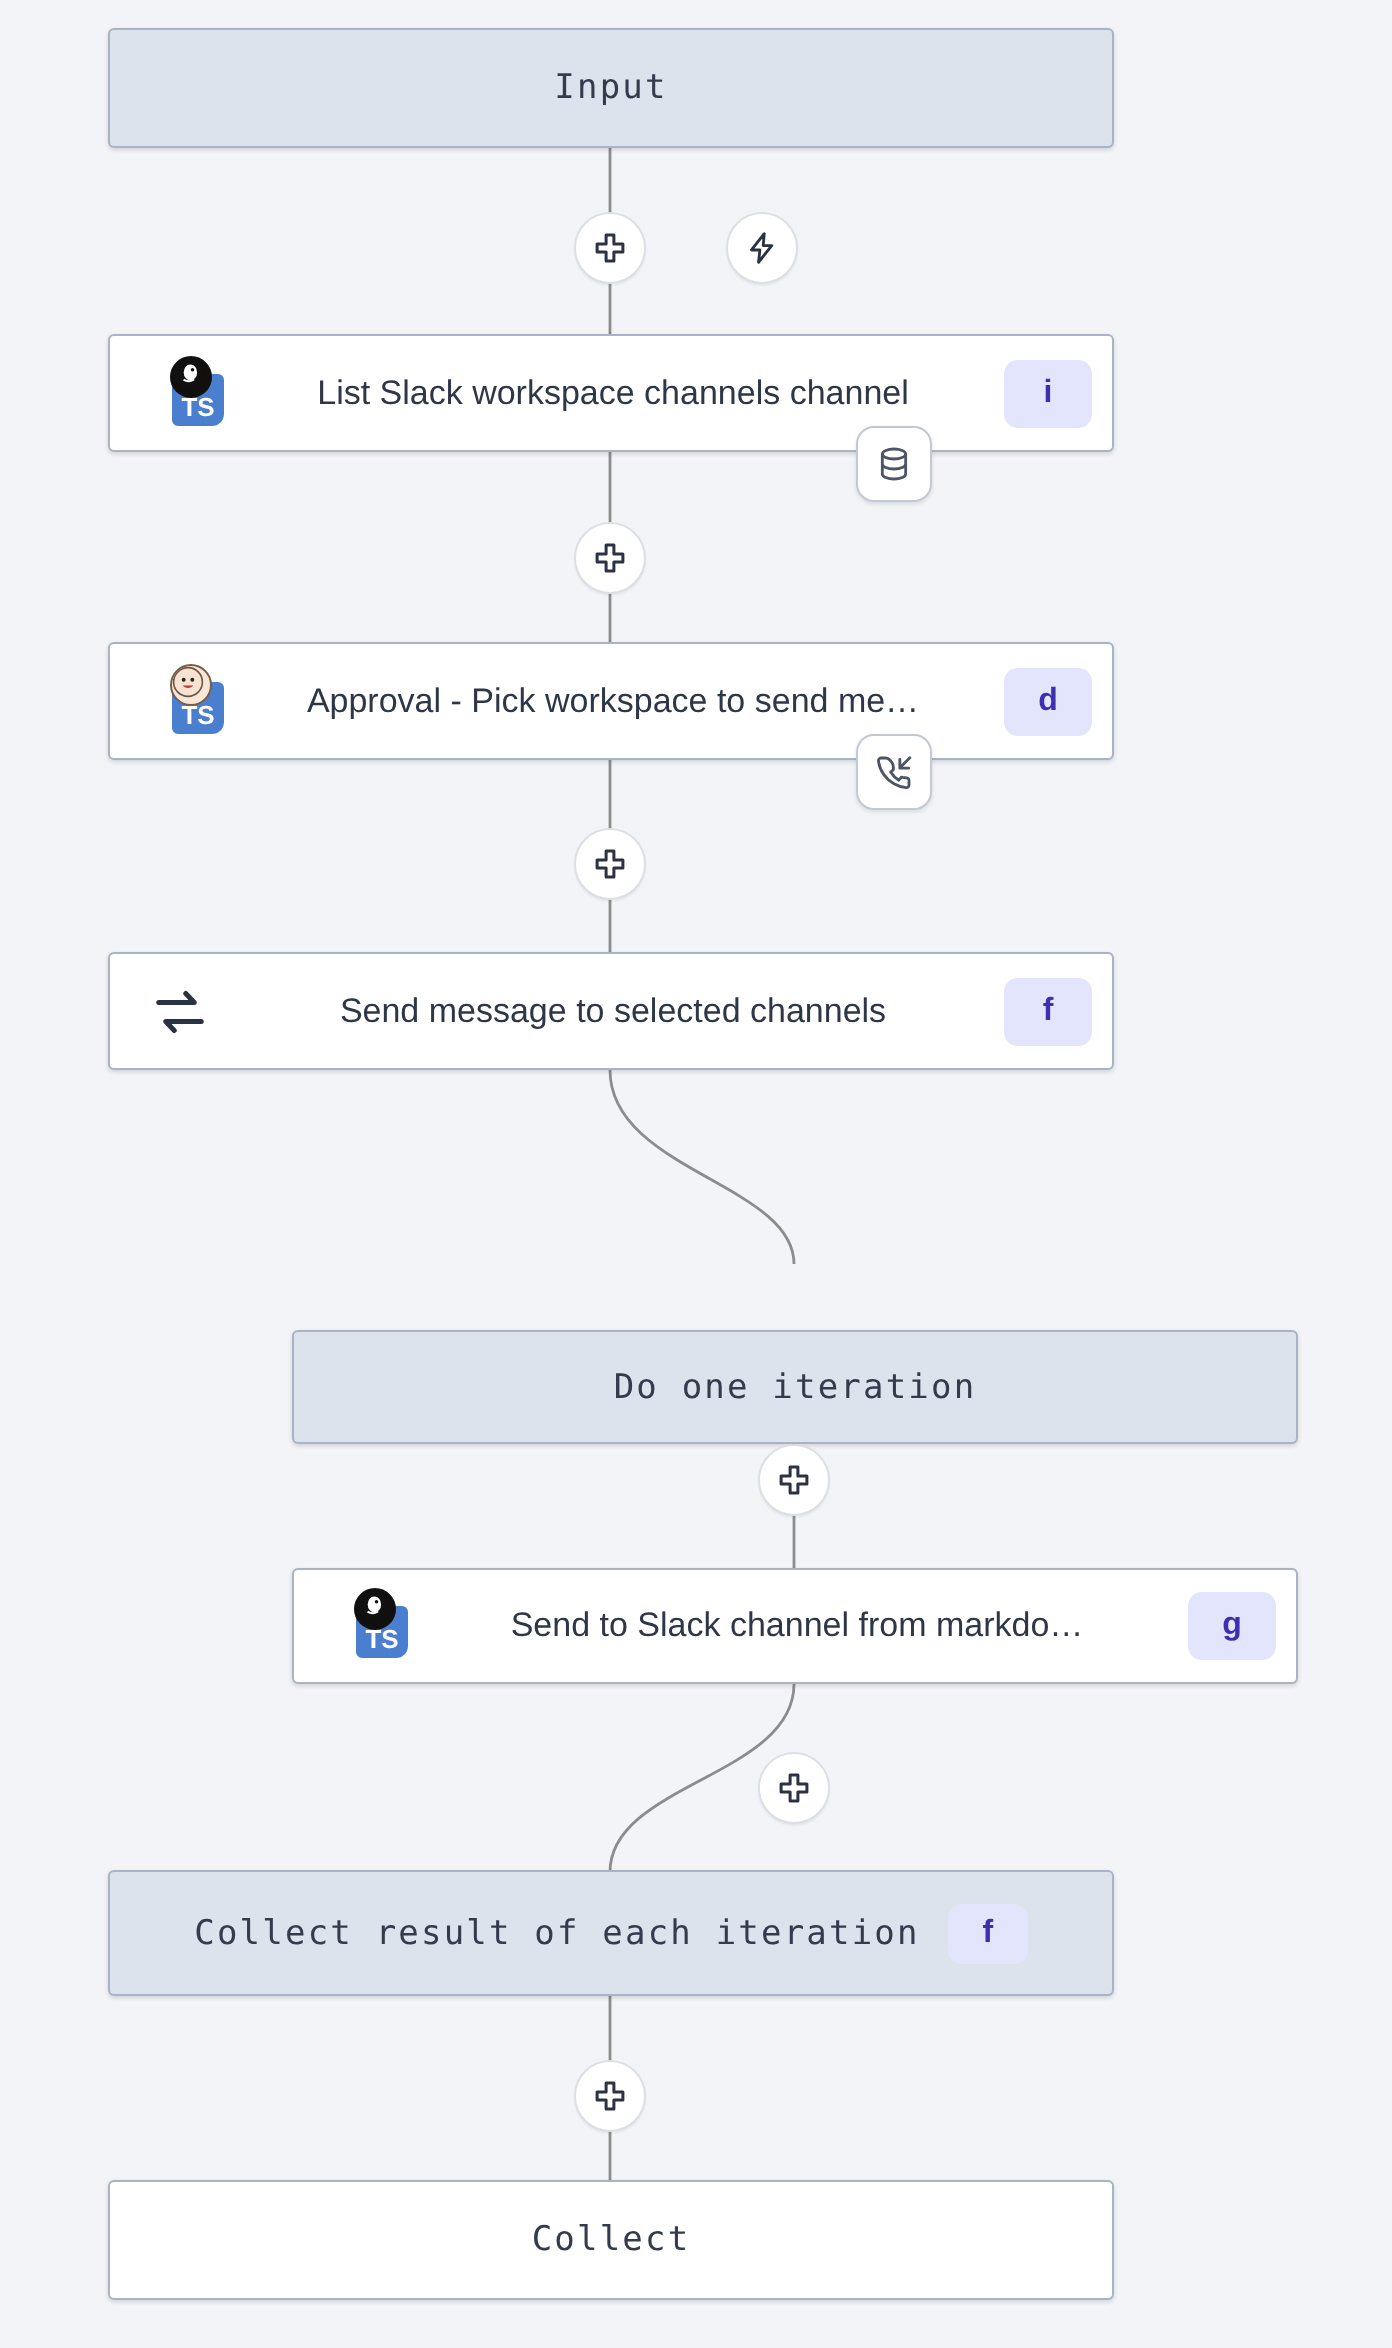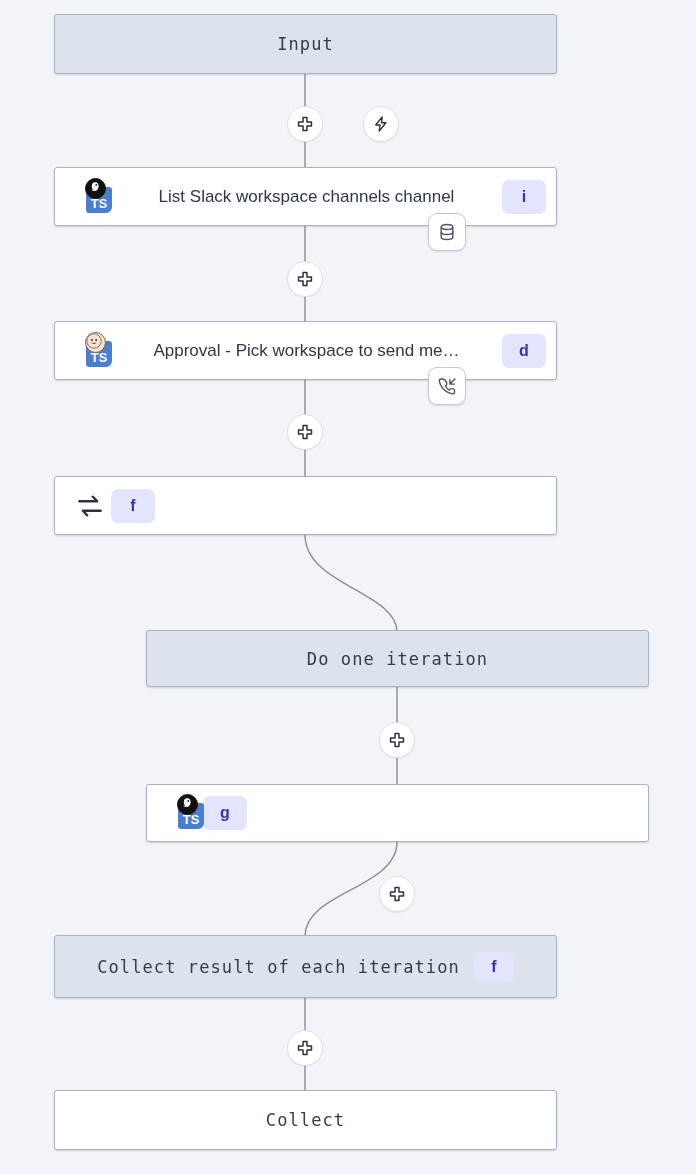--- a/index.html
+++ b/index.html
@@ -269,24 +269,25 @@
       <path d="M9.4 3.4h5.2v6h6v5.2h-6v6H9.4v-6h-6V9.4h6z" fill="none" stroke="#2b3243" stroke-width="2" stroke-linejoin="round"></path>
     </svg>
   </div>
 
   <div class="node plain step" style="left:54px; top:476px; width:503px; height:59px;">
     <span class="icon-slot">
       <svg class="loop-icon" viewBox="0 0 24 24">
         <path d="M3.5 8.2h14.2l-3.4-3.6M20.5 15.8H6.3l3.4 3.6" fill="none" stroke="#2b3243" stroke-width="2" stroke-linecap="round" stroke-linejoin="round"></path>
       </svg>
     </span>
+    <span class="label">Send message to selected channels</span>
     <span class="chip">f</span>
   </div>
 
-  <div class="node filled mono" style="left:146px; top:630px; width:503px; height:57px;">
+  <div class="node filled mono" style="left:146px; top:665px; width:503px; height:57px;">
     <span class="label">Do one iteration</span>
   </div>
 
   <div class="round-btn" style="left:379px; top:722px;">
     <svg width="18" height="18" viewBox="0 0 24 24">
       <path d="M9.4 3.4h5.2v6h6v5.2h-6v6H9.4v-6h-6V9.4h6z" fill="none" stroke="#2b3243" stroke-width="2" stroke-linejoin="round"></path>
     </svg>
   </div>
 
   <div class="node plain step" style="left:146px; top:784px; width:503px; height:58px;">
@@ -294,20 +295,21 @@
       <span class="ts-logo">TS</span>
       <span class="avatar dark">
         <svg width="16" height="16" viewBox="0 0 20 20">
           <circle cx="10" cy="10" r="9" fill="#111111"></circle>
           <ellipse cx="11.5" cy="9" rx="4.2" ry="5" fill="#ffffff"></ellipse>
           <circle cx="12.8" cy="7.4" r="1.1" fill="#111111"></circle>
           <path d="M7.2 13.5c2 1.4 5 1.3 6.6-.2" stroke="#ffffff" stroke-width="1.2" fill="none"></path>
         </svg>
       </span>
     </span>
+    <span class="label">Send to Slack channel from markdo…</span>
     <span class="chip">g</span>
   </div>
 
   <div class="round-btn" style="left:379px; top:876px;">
     <svg width="18" height="18" viewBox="0 0 24 24">
       <path d="M9.4 3.4h5.2v6h6v5.2h-6v6H9.4v-6h-6V9.4h6z" fill="none" stroke="#2b3243" stroke-width="2" stroke-linejoin="round"></path>
     </svg>
   </div>
 
   <div class="node filled mono-chip" style="left:54px; top:935px; width:503px; height:63px;">

